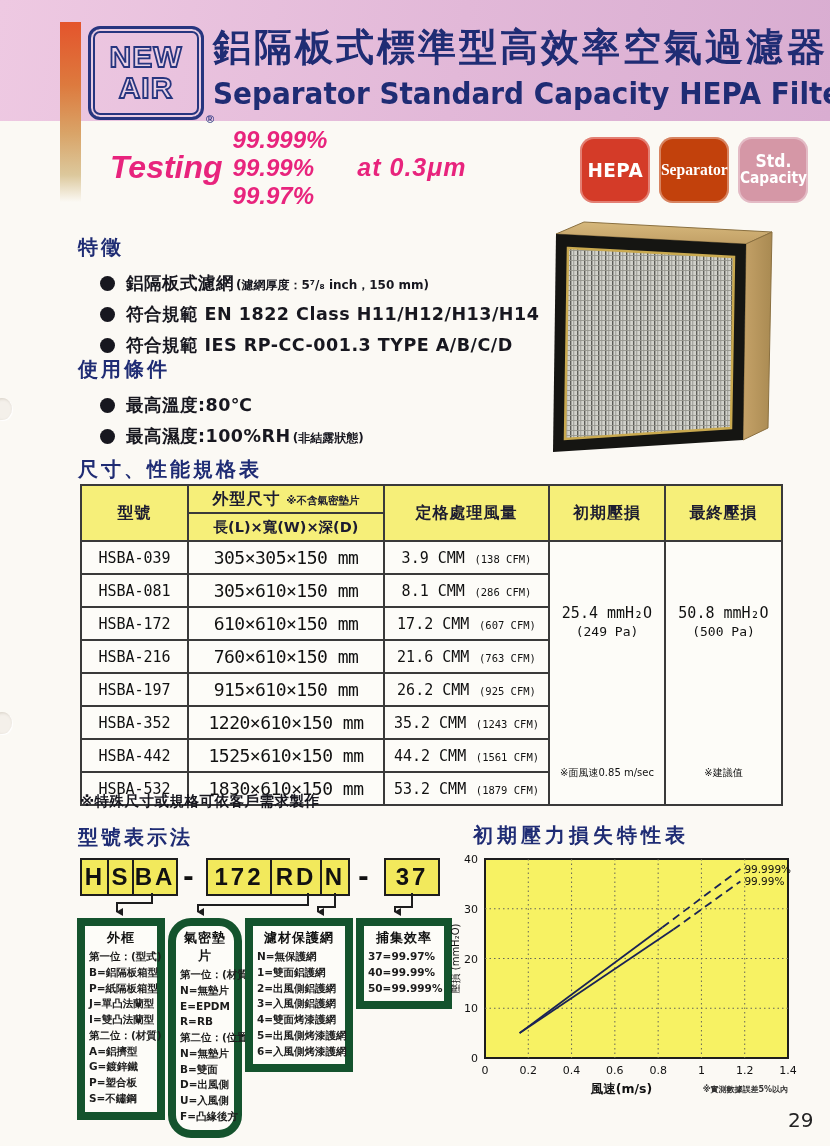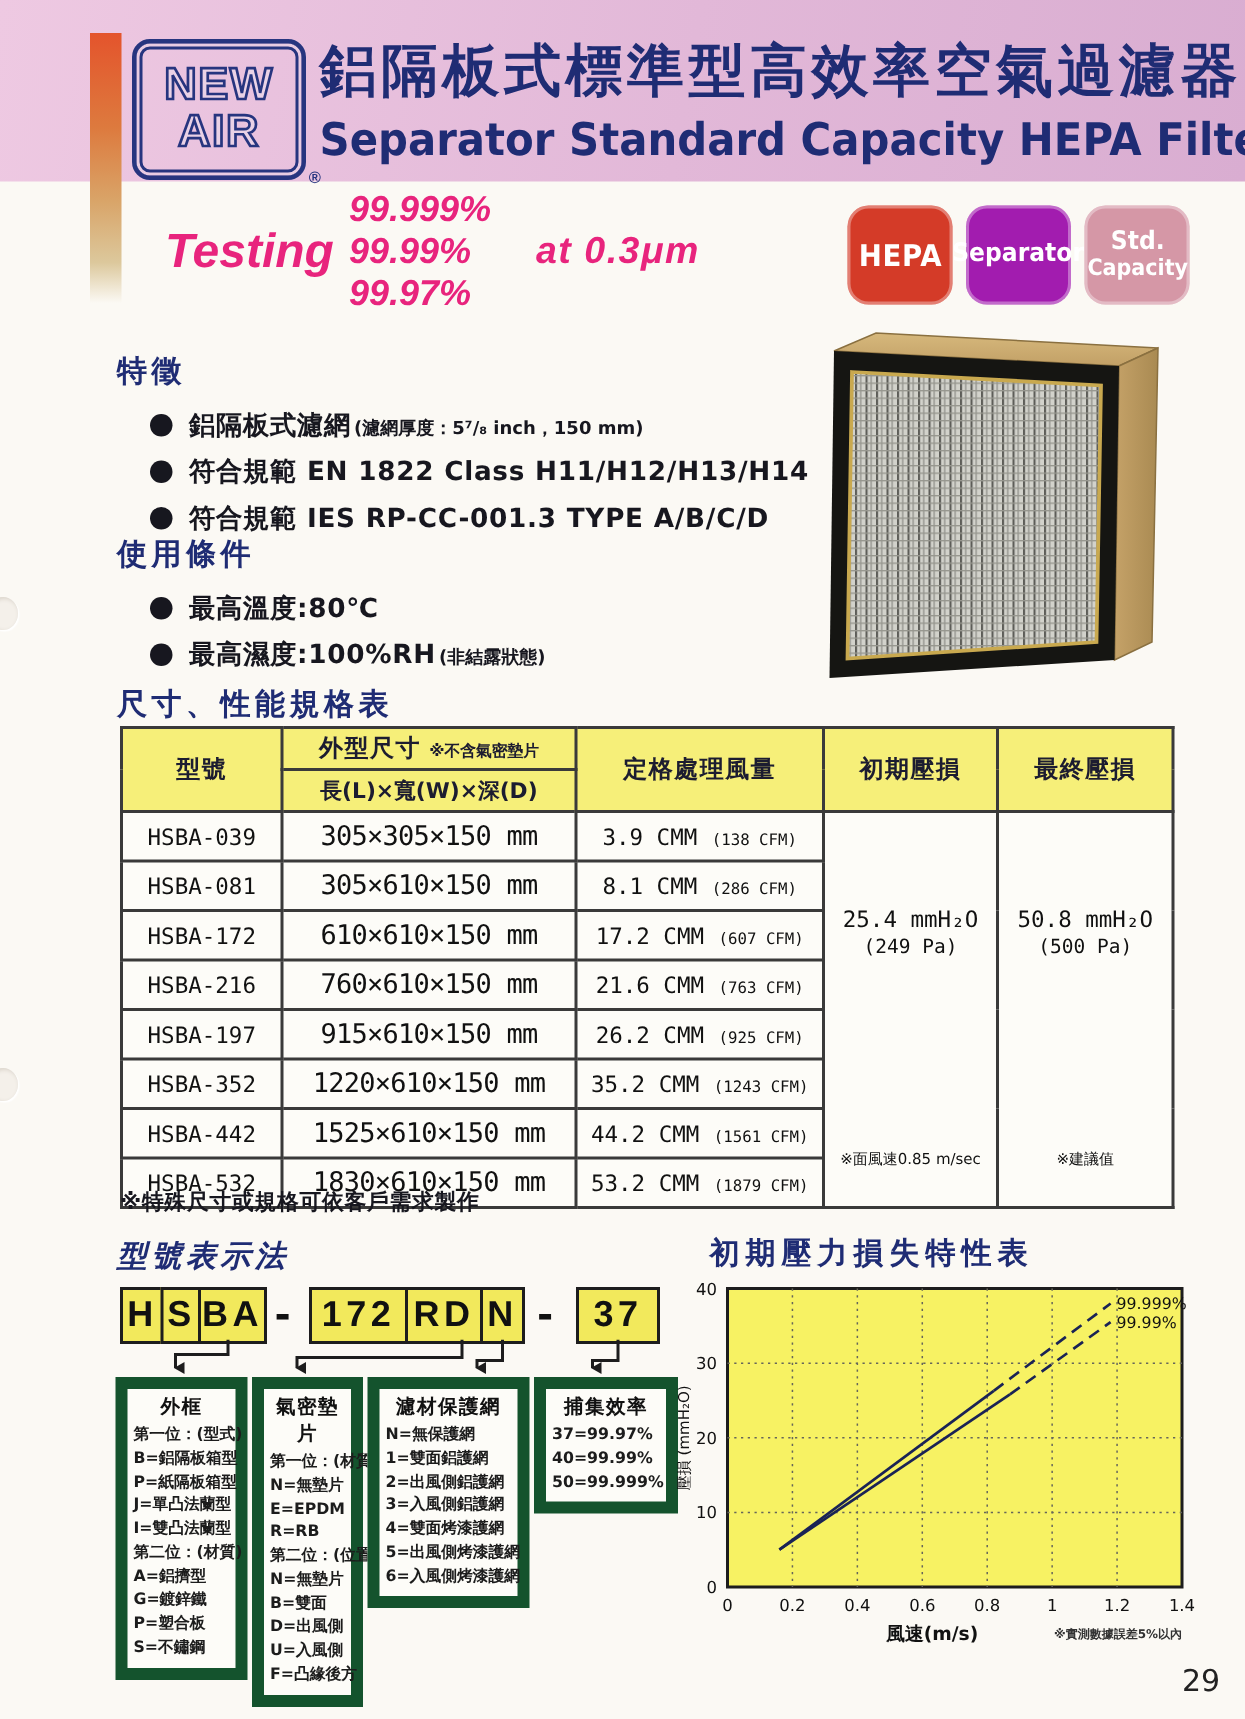--- a/index.html
+++ b/index.html
@@ -29,21 +29,21 @@
 
   
   .testing{left:96px;top:126px;display:flex;align-items:center;color:#e8247d;
     font-style:italic;font-weight:bold;font-family:"Liberation Sans",sans-serif;}
   .t-labels{font-size:25px;line-height:1.18;}
   .t-word{font-size:32px;margin:0 10px 0 14px;}
   .t-pcts{font-size:24px;line-height:1.16;text-align:left;}
   .t-at{font-size:25px;margin-left:30px;letter-spacing:1px;}
 
   
-  .badges{left:553px;top:137px;display:flex;gap:9px;padding-left:12px;}
+  .badges{left:568px;top:137px;display:flex;gap:9px;padding-left:12px;}
   .badge{width:70px;height:66px;border-radius:14px;display:flex;flex-direction:column;
     align-items:center;justify-content:center;color:#fff;font-weight:bold;
     box-shadow:inset 0 0 0 2px rgba(255,255,255,.35);line-height:1.05;}
   .badge .l1{font-size:17px;white-space:nowrap;transform:scaleX(.92);}
   .badge .l2{font-size:15px;white-space:nowrap;transform:scaleX(.92);}
   .badge.big .l1{font-size:20px;letter-spacing:.5px;}
 
   
   .sec-title{font-size:20px;font-weight:bold;color:#1f2c74;letter-spacing:3px;}
   .features{left:78px;top:234px;}
@@ -73,21 +73,21 @@
   .c-merged{vertical-align:top !important;}
   .merged-inner{height:100%;min-height:242px;display:flex;flex-direction:column;
     justify-content:space-between;align-items:center;padding:0 2px;box-sizing:border-box;}
   .m-top{margin-top:62px;text-align:center;}
   .m-val{font-family:"DejaVu Sans Mono",monospace;font-size:15px;color:#111;}
   .m-pa{font-family:"DejaVu Sans Mono",monospace;font-size:13px;color:#111;margin-top:2px;}
   .m-note{font-size:10px;font-weight:normal;color:#111;margin-bottom:24px;white-space:nowrap;}
   .spec-foot{left:80px;top:792px;font-size:14.5px;font-weight:bold;color:#17171f;letter-spacing:.5px;}
 
   
-  .mc-title{left:78px;top:824px;font-style:italic;}
+  .mc-title{left:78px;top:824px;}
   .code-box{position:absolute;top:858px;height:34px;background:#f2e95c;border:2.5px solid #1d1d1d;
     display:flex;align-items:center;justify-content:center;font-weight:bold;font-size:24px;
     color:#111;font-family:"Liberation Sans",sans-serif;letter-spacing:3px;}
   .code-dash{position:absolute;top:858px;height:38px;display:flex;align-items:center;
     font-size:26px;font-weight:bold;color:#111;}
   .legend{position:absolute;top:918px;border:8px solid #14532d;background:#fdfcf8;
     padding:3px 4px 5px 4px;box-sizing:border-box;}
   .lg-title{font-size:13px;font-weight:bold;color:#111;text-align:center;margin-bottom:2px;letter-spacing:1px;}
   .lg-body{font-size:10.5px;font-weight:bold;color:#1c1c1c;line-height:1.5;white-space:nowrap;}
 
@@ -122,21 +122,21 @@
     <div>99.97%</div>
   </div>
   <div class="t-at">at 0.3μm</div>
 </div>
 
 <div class="abs badges">
   <div class="badge big" style="background: rgb(212, 59, 40);">
     <span class="l1">HEPA</span>
       <span class="l2"></span>
   </div>
-  <div class="badge" style="background: #a21caf;">
+  <div class="badge" style="background: #c2410c; font-family: Liberation Serif, serif;">
     <span class="l1">Separator</span>
       <span class="l2"></span>
   </div>
   <div class="badge" style="background: rgb(213, 151, 166);">
     <span class="l1">Std.</span>
       <span class="l2">Capacity</span>
   </div>
 </div>
 
 <svg class="abs" style="left:535px;top:210px;" width="260" height="262">
@@ -319,21 +319,21 @@
       <div>P=紙隔板箱型</div>
       <div>J=單凸法蘭型</div>
       <div>I=雙凸法蘭型</div>
       <div>第二位：(材質)</div>
       <div>A=鋁擠型</div>
       <div>G=鍍鋅鐵</div>
       <div>P=塑合板</div>
       <div>S=不鏽鋼</div>
     </div>
 </div>
-<div class="legend" style="left:168px;width:74px;">
+<div class="legend" style="left:168px;width:74px;border-radius:23px;">
   <div class="lg-title">氣密墊片</div>
     <div class="lg-body">
       <div>第一位：(材質)</div>
       <div>N=無墊片</div>
       <div>E=EPDM</div>
       <div>R=RB</div>
       <div>第二位：(位置)</div>
       <div>N=無墊片</div>
       <div>B=雙面</div>
       <div>D=出風側</div>

